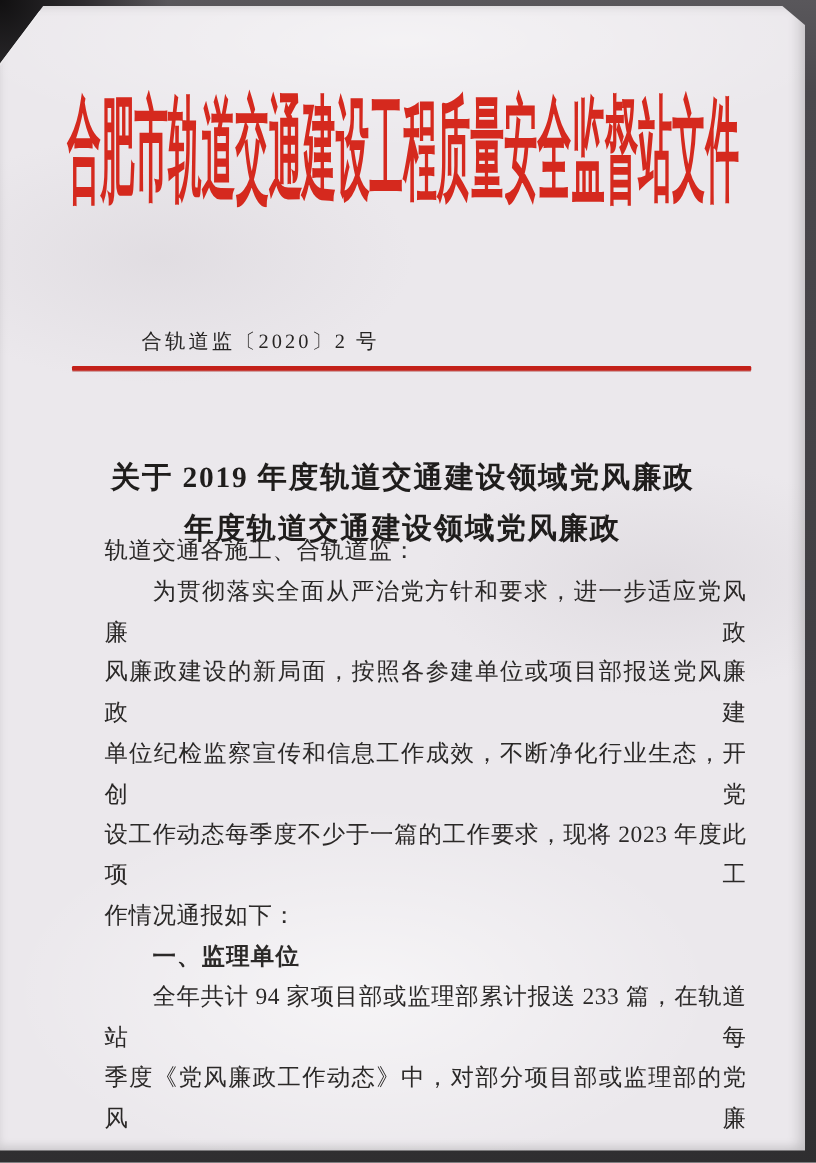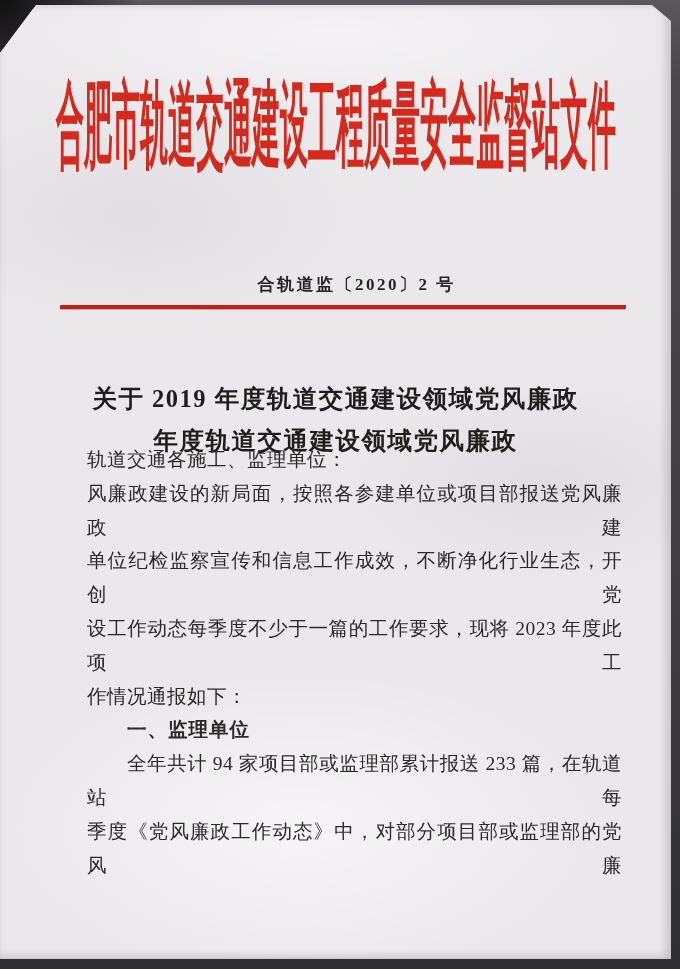--- a/index.html
+++ b/index.html
@@ -32,22 +32,22 @@
     position:absolute; left:0; top:4px; width:34px; height:46px;
     background:linear-gradient(135deg,#f8f7f8 30%,#d8d5d8 100%);
     clip-path: polygon(100% 0, 20% 0, 0 25%, 0 100%);
     opacity:.9;
   }
 
   
   .banner { position:absolute; left:50%; top:62px; margin-left:-284px; width:568px; height:106px; }
 
   .doc-number {
-    position:absolute; top:268px; left:82px; right:40px;
-    text-align:center; font-size:17px; font-weight:700; color:#262423;
+    position:absolute; top:268px; left:118px; right:40px;
+    text-align:left; font-size:17px; font-weight:400; color:#262423;
     letter-spacing:2.5px;
   }
 
   .red-rule {
     position:absolute; top:300px; left:60px; width:566px; height:4px;
     background:#c32019; border-radius:1px;
     box-shadow:0 1px 0 rgba(160,30,25,.35);
   }
 
   .doc-title {
@@ -81,22 +81,23 @@
     <div class="doc-number">合轨道监〔2020〕2 号</div>
 
     <div class="red-rule"></div>
 
     <h1 class="doc-title">
       <span>关于 2019 年度轨道交通建设领域党风廉政</span><br>
       <span>年度轨道交通建设领域党风廉政</span>
     </h1>
 
     <div class="body-text">
-      <p>轨道交通各施工、监理单位：</p>
+      <p>轨道交通各施工、合轨道监：</p>
 
+      <p class="ind just">为贯彻落实全面从严治党方针和要求，进一步适应党风廉政</p>
       <p class="just">风廉政建设的新局面，按照各参建单位或项目部报送党风廉政建</p>
       <p class="just">单位纪检监察宣传和信息工作成效，不断净化行业生态，开创党</p>
       <p class="just">设工作动态每季度不少于一篇的工作要求，现将 2023 年度此项工</p>
       <p>作情况通报如下：</p>
 
       <p class="ind bold">一、监理单位</p>
 
       <p class="ind just">全年共计 94 家项目部或监理部累计报送 233 篇，在轨道站每</p>
       <p class="just">季度《党风廉政工作动态》中，对部分项目部或监理部的党风廉</p>
 

